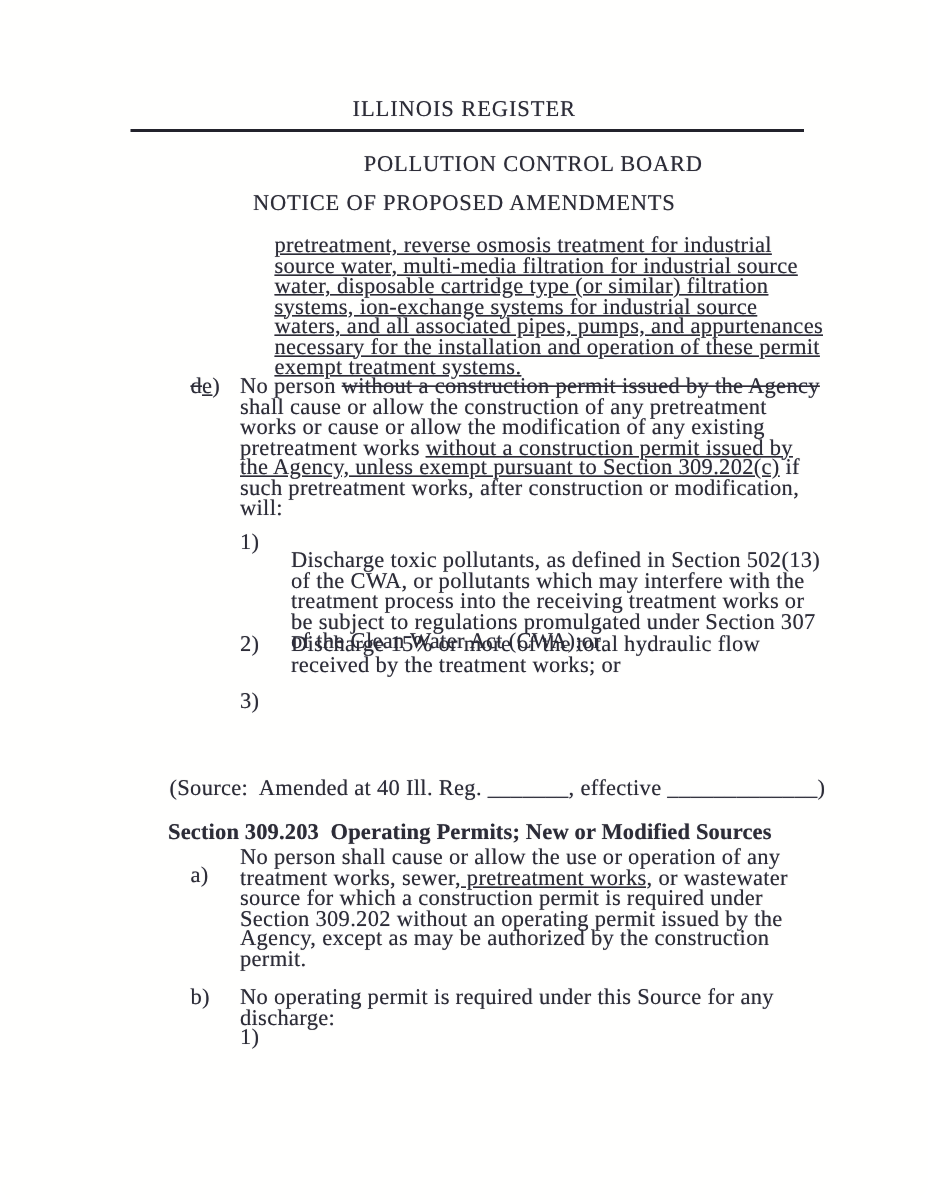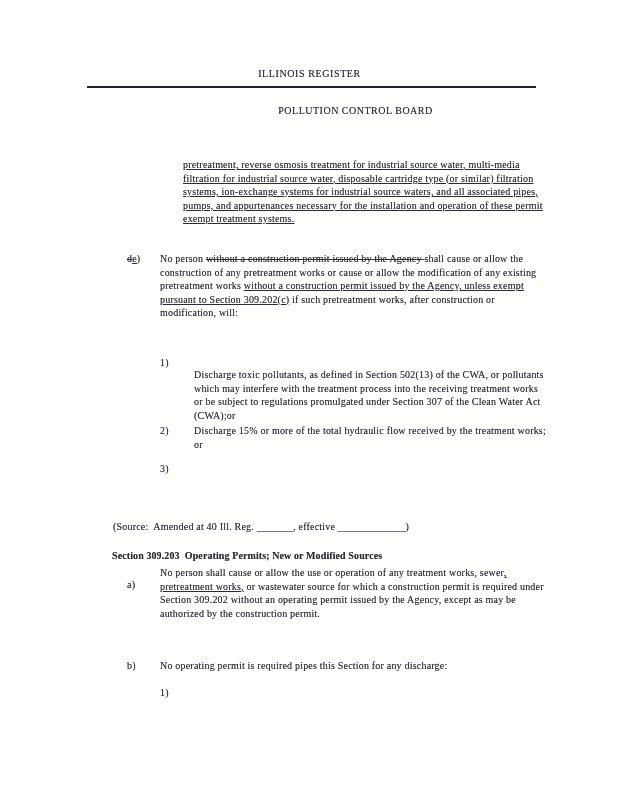--- a/index.html
+++ b/index.html
@@ -1,21 +1,21 @@
 <!DOCTYPE html>
 <html><head>
 <meta charset="utf-8">
 <style>
   html,body{margin:0;padding:0;background:#ffffff;}
   .page{
     position:relative;
     width:619px;height:800px;
     background:#fffffe;
     font-family:"Liberation Serif", serif;
-    font-size:10px;
+    font-size:15px;
     line-height:13.5px;
     color:#2c2c37;
     letter-spacing:0.2px;
     text-shadow:0 0 0.5px rgba(44,44,60,0.55);
     overflow:hidden;
     border-radius:12px;
   }
   .abs{position:absolute;}
   .center{left:0;width:619px;text-align:center;}
   .u{text-decoration:underline;}
@@ -44,20 +44,21 @@
   #b1-text{top:686px;left:194px;width:354px;}
 </style>
 </head>
 <body>
 
 <div class="page">
 
   <div id="reg-title" class="abs center">ILLINOIS REGISTER</div>
   <div id="h-rule" class="abs"></div>
   <div id="board-title" class="abs center">POLLUTION CONTROL BOARD</div>
+  <div id="notice-title" class="abs center">NOTICE OF PROPOSED AMENDMENTS</div>
 
   <div id="cont-para" class="abs"><span class="u">pretreatment, reverse osmosis treatment for industrial source water, multi-media filtration for industrial source water, disposable cartridge type (or similar) filtration systems, ion-exchange systems for industrial source waters, and all associated pipes, pumps, and appurtenances necessary for the installation and operation of these permit exempt treatment systems.</span></div>
 
   <div id="subd-label" class="abs lbl"><span class="s">d</span><span class="u">e</span><span>)</span></div>
   <div id="subd-text" class="abs"><span>No person </span><span class="s">without a construction permit issued by the Agency </span><span>shall cause or allow the construction of any pretreatment works or cause or allow the modification of any existing pretreatment works </span><span class="u">without a construction permit issued by the Agency, unless exempt pursuant to Section 309.202(c)</span><span> if such pretreatment works, after construction or modification, will:</span></div>
 
   <div id="it1-label" class="abs lbl">1)</div>
   <div id="it1-text" class="abs"><span>Discharge toxic pollutants, as defined in Section 502(13) of the CWA, or pollutants which may interfere with the treatment process into the receiving treatment works or be subject to regulations promulgated under Section 307 of the Clean Water Act (CWA);or</span></div>
 
   <div id="it2-label" class="abs lbl">2)</div>
@@ -66,17 +67,17 @@
   <div id="it3-label" class="abs lbl">3)</div>
 
   <div id="source-note" class="abs">(Source:&nbsp; Amended at 40 Ill. Reg. _______, effective _____________)</div>
 
   <div id="sec-heading" class="abs">Section 309.203&nbsp; Operating Permits; New or Modified Sources</div>
 
   <div id="suba-label" class="abs lbl">a)</div>
   <div id="suba-text" class="abs"><span>No person shall cause or allow the use or operation of any treatment works, sewer</span><span class="u">, pretreatment works,</span><span> or wastewater source for which a construction permit is required under Section 309.202 without an operating permit issued by the Agency, except as may be authorized by the construction permit.</span></div>
 
   <div id="subb-label" class="abs lbl">b)</div>
-  <div id="subb-text" class="abs"><span>No operating permit is required pipes this Section for any discharge:</span></div>
+  <div id="subb-text" class="abs"><span>No operating permit is required under this Source for any discharge:</span></div>
 
   <div id="b1-label" class="abs lbl">1)</div>
 
 </div>
 
 </body></html>

